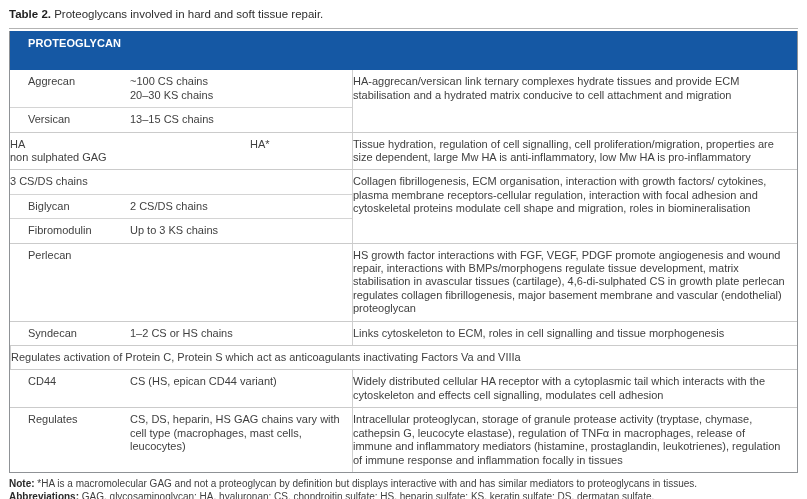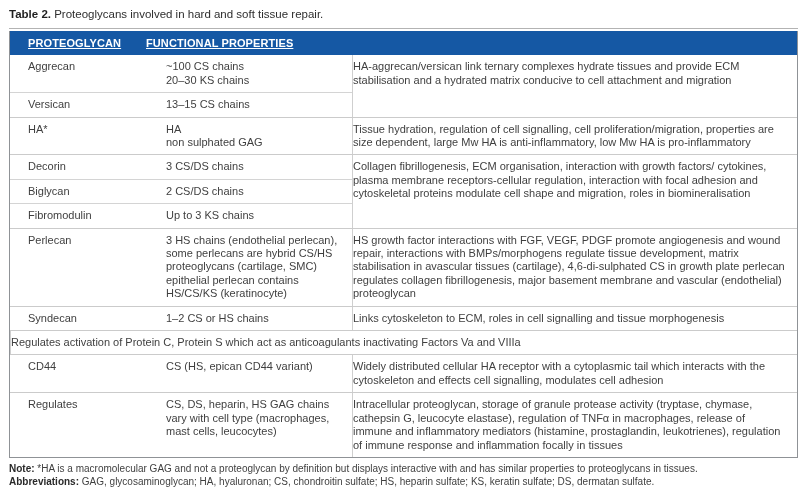--- a/index.html
+++ b/index.html
@@ -13,29 +13,29 @@
   .page { padding: 5px 9px 0 9px; }
 
   .title { font-size: 11.5px; color: #2e2e2e; margin: 2px 0 7px 0; line-height: 1.25; }
   .title b { color: #1f1f1f; }
 
   .top-rule { height: 1px; background: #b3b3b3; margin-bottom: 2px; }
 
   .table-frame { border: 1px solid #8f9296; border-top: none; }
 
   .thead { display: flex; background: #1558a4; color: #ffffff; font-weight: bold; font-size: 11px; letter-spacing: 0.1px; }
-  .thead .hc { padding: 6px 4px 6px 0; text-decoration: underline; }
+  .thead .hc { padding: 6px 4px 21px 0; }
   .hc.c1 { width: 120px; padding-left: 18px; }
   .hc.c2 { width: 222px; }
   .hc.c3 { flex: 1; padding-left: 16px; }
 
   .group { display: flex; font-size: 11px; line-height: 1.22; }
   .group + .group { border-top: 1px solid #cbcbcb; }
   .gleft { width: 342px; display: flex; flex-direction: column; }
-  .subrow { display: flex; flex: 1; gap: 36px; }
+  .subrow { display: flex; flex: 1; }
   .subrow + .subrow { border-top: 1px solid #d4d4d4; }
   .cell { padding: 5px 6px 5px 0; }
   .cell.name { width: 120px; padding-left: 18px; }
   .cell.gag  { flex: 1; white-space: pre-line; }
   .cell.func { flex: 1; border-left: 1px solid #cfcfcf; padding-left: 0; padding-right: 10px; }
 
   .notes { font-size: 10px; line-height: 1.3; margin-top: 4px; color: #3f3f3f; }
   .notes b { color: #2a2a2a; }
 </style>
 </head>
@@ -45,69 +45,66 @@
 
   <div class="title">
     <b>Table 2.</b><span> Proteoglycans involved in hard and soft tissue repair.</span>
   </div>
 
   <div class="top-rule"></div>
 
   <div class="table-frame">
     <div class="thead">
       <div class="hc c1">PROTEOGLYCAN</div>
-      <div class="hc c3">FUNCTIONAL PROPERTIES</div>
     </div>
     <div id="tbody">
         <div class="group">
           <div class="gleft">
             <div class="subrow">
               <div class="cell name">Aggrecan</div>
               <div class="cell gag">~100 CS chains
 20–30 KS chains</div>
             </div>
             <div class="subrow">
               <div class="cell name">Versican</div>
               <div class="cell gag">13–15 CS chains</div>
             </div>
           </div>
           <div class="cell func">HA-aggrecan/versican link ternary complexes hydrate tissues and provide ECM stabilisation and a hydrated matrix conducive to cell attachment and migration</div>
         </div>
         <div class="group">
           <div class="gleft">
             <div class="subrow">
-              <div class="cell name">HA*</div>
               <div class="cell gag">HA
 non sulphated GAG</div>
+              <div class="cell name">HA*</div>
             </div>
           </div>
           <div class="cell func">Tissue hydration, regulation of cell signalling, cell proliferation/migration, properties are size dependent, large Mw HA is anti-inflammatory, low Mw HA is pro-inflammatory</div>
         </div>
         <div class="group">
           <div class="gleft">
             <div class="subrow">
-              <div class="cell name">Decorin</div>
               <div class="cell gag">3 CS/DS chains</div>
             </div>
             <div class="subrow">
               <div class="cell name">Biglycan</div>
               <div class="cell gag">2 CS/DS chains</div>
             </div>
             <div class="subrow">
               <div class="cell name">Fibromodulin</div>
               <div class="cell gag">Up to 3 KS chains</div>
             </div>
           </div>
           <div class="cell func">Collagen fibrillogenesis, ECM organisation, interaction with growth factors/ cytokines, plasma membrane receptors-cellular regulation, interaction with focal adhesion and cytoskeletal proteins modulate cell shape and migration, roles in biomineralisation</div>
         </div>
         <div class="group">
           <div class="gleft">
             <div class="subrow">
               <div class="cell name">Perlecan</div>
-              <div class="cell gag">3 HS chains (endothelial perlecan), some perlecans are hybrid CS/HS proteoglycans (cartilage, SMC) epithelial perlecan contains HS/CS/KS (keratinocyte)</div>
             </div>
           </div>
           <div class="cell func">HS growth factor interactions with FGF, VEGF, PDGF promote angiogenesis and wound repair, interactions with BMPs/morphogens regulate tissue development, matrix stabilisation in avascular tissues (cartilage), 4,6-di-sulphated CS in growth plate perlecan regulates collagen fibrillogenesis, major basement membrane and vascular (endothelial) proteoglycan</div>
         </div>
         <div class="group">
           <div class="gleft">
             <div class="subrow">
               <div class="cell name">Syndecan</div>
               <div class="cell gag">1–2 CS or HS chains</div>
             </div>
@@ -132,17 +129,17 @@
               <div class="cell name">Regulates</div>
               <div class="cell gag">CS, DS, heparin, HS GAG chains vary with cell type (macrophages, mast cells, leucocytes)</div>
             </div>
           </div>
           <div class="cell func">Intracellular proteoglycan, storage of granule protease activity (tryptase, chymase, cathepsin G, leucocyte elastase), regulation of TNFα in macrophages, release of immune and inflammatory mediators (histamine, prostaglandin, leukotrienes), regulation of immune response and inflammation focally in tissues</div>
         </div>
       </div>
   </div>
 
   <div class="notes">
-    <div><b>Note:</b><span> *HA is a macromolecular GAG and not a proteoglycan by definition but displays interactive with and has similar properties to proteoglycans in tissues.</span></div>
+    <div><b>Note:</b><span> *HA is a macromolecular GAG and not a proteoglycan by definition but displays interactive with and has similar mediators to proteoglycans in tissues.</span></div>
     <div><b>Abbreviations:</b><span> GAG, glycosaminoglycan; HA, hyaluronan; CS, chondroitin sulfate; HS, heparin sulfate; KS, keratin sulfate; DS, dermatan sulfate.</span></div>
   </div>
 
 </div>
 
 </body></html>

